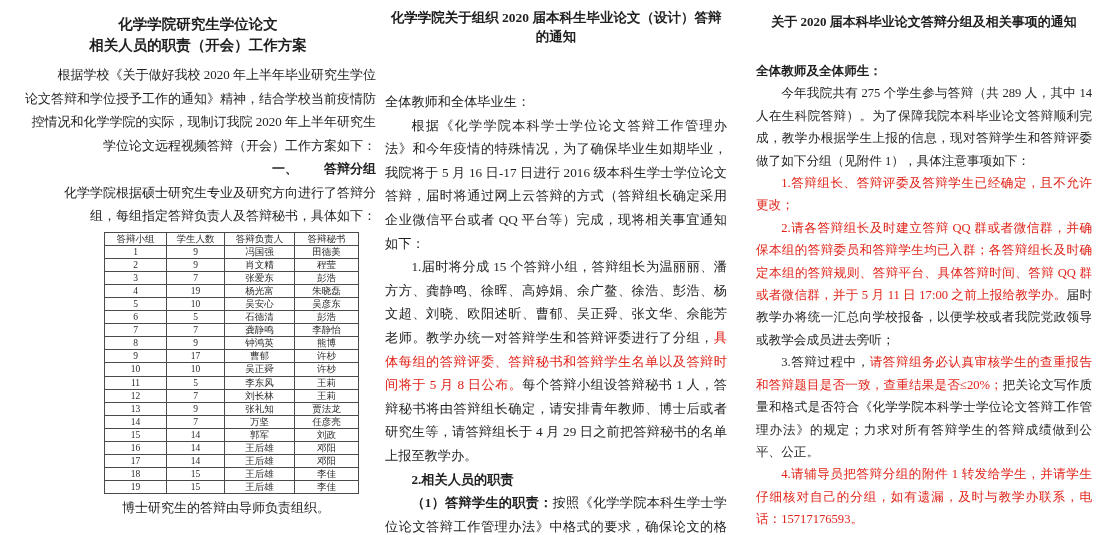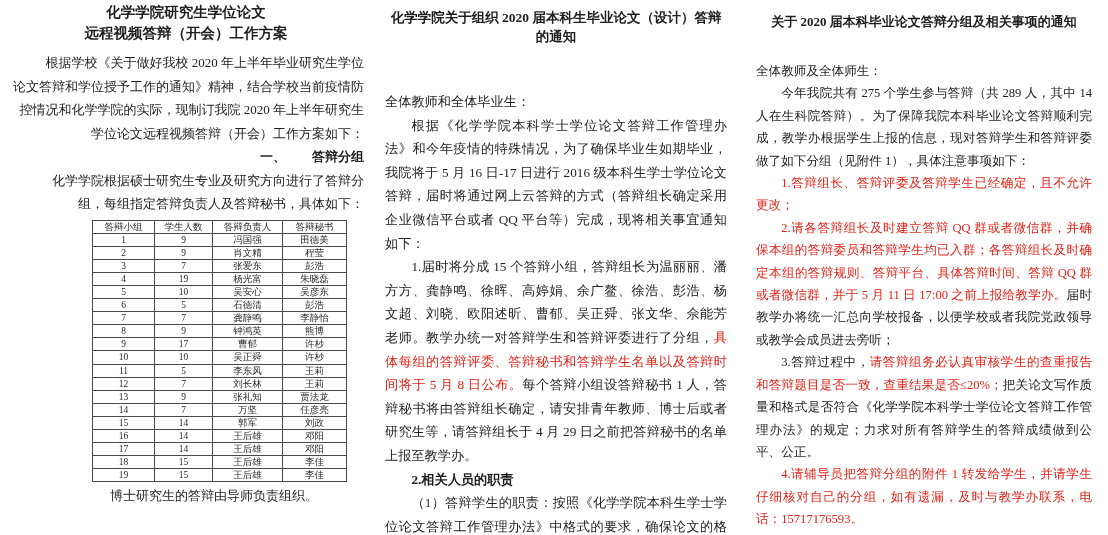--- a/index.html
+++ b/index.html
@@ -2,60 +2,60 @@
 <html><head>
 <meta charset="utf-8">
 <style>
   html,body{margin:0;padding:0;}
   body{
     width:1108px;height:535px;position:relative;overflow:hidden;
     background:#ffffff;color:#1f1f1f;
     font-family:"Liberation Serif","DejaVu Serif",serif;
   }
   .page{position:absolute;top:0;height:535px;box-sizing:border-box;}
-  #page1{left:0;width:372px;padding:2px 8px 0 8px;}
+  #page1{left:12px;width:372px;padding:14px 8px 0 8px;}
   #page2{left:375px;width:364px;padding:8px 12px 0 10px;}
   #page3{left:742px;width:364px;padding:12px 14px 0 14px;}
 
   p{margin:0;}
   .doc-title{text-align:center;font-weight:bold;}
   #page1 .doc-title{font-size:14.5px;line-height:21px;}
   #page2 .doc-title{font-size:13.5px;line-height:19px;margin-bottom:44px;}
   #page3 .doc-title{font-size:13px;line-height:19px;margin-bottom:29px;}
 
   .para{text-align:justify;text-indent:2em;}
   #page1 .para,#page1 .sec-head{font-size:13px;line-height:23.5px;text-align:right;}
   #page1 .para1{margin-top:7px;}
   .sec-head{font-weight:bold;text-indent:2em;}
 
   #page2 .bodyln{font-size:13.2px;line-height:23.6px;}
   #page3 .bodyln{font-size:12.6px;line-height:22.4px;}
   .noindent{text-indent:0;}
-  .bold{font-weight:normal;}
+  .bold{font-weight:bold;}
   .red{color:#e02318;}
 
   table.grp{
     border-collapse:collapse;margin:4px 0 0 84px;
     font-size:9.5px;line-height:12px;color:#2a2a2a;
   }
   table.grp td{
     border:1px solid #4a4a4a;text-align:center;
     padding:0 3px;height:12.1px;white-space:nowrap;
   }
   table.grp thead td{font-weight:normal;}
   col.c1{width:62px;}col.c2{width:58px;}col.c3{width:70px;}col.c4{width:64px;}
 
   .table-note{font-size:13px;margin:5px 0 0 56px;text-align:center;}
 </style>
 </head>
 <body>
 
 <div class="page" id="page1">
   <p class="doc-title">化学学院研究生学位论文</p>
-  <p class="doc-title">远程视频答辩（开会）工作方案</p>
+  <p class="doc-title">相关人员的职责（开会）工作方案</p>
   <p class="para para1">根据学校《关于做好我校 2020 年上半年毕业研究生学位论文答辩和学位授予工作的通知》精神，结合学校当前疫情防控情况和化学学院的实际，现制订我院 2020 年上半年研究生学位论文远程视频答辩（开会）工作方案如下：</p>
   <p class="sec-head">一、　　答辩分组</p>
   <p class="para">化学学院根据硕士研究生专业及研究方向进行了答辩分组，每组指定答辩负责人及答辩秘书，具体如下：</p>
   <table class="grp">
     <colgroup>
         <col class="c1">
         <col class="c2">
         <col class="c3">
         <col class="c4">
       </colgroup>

